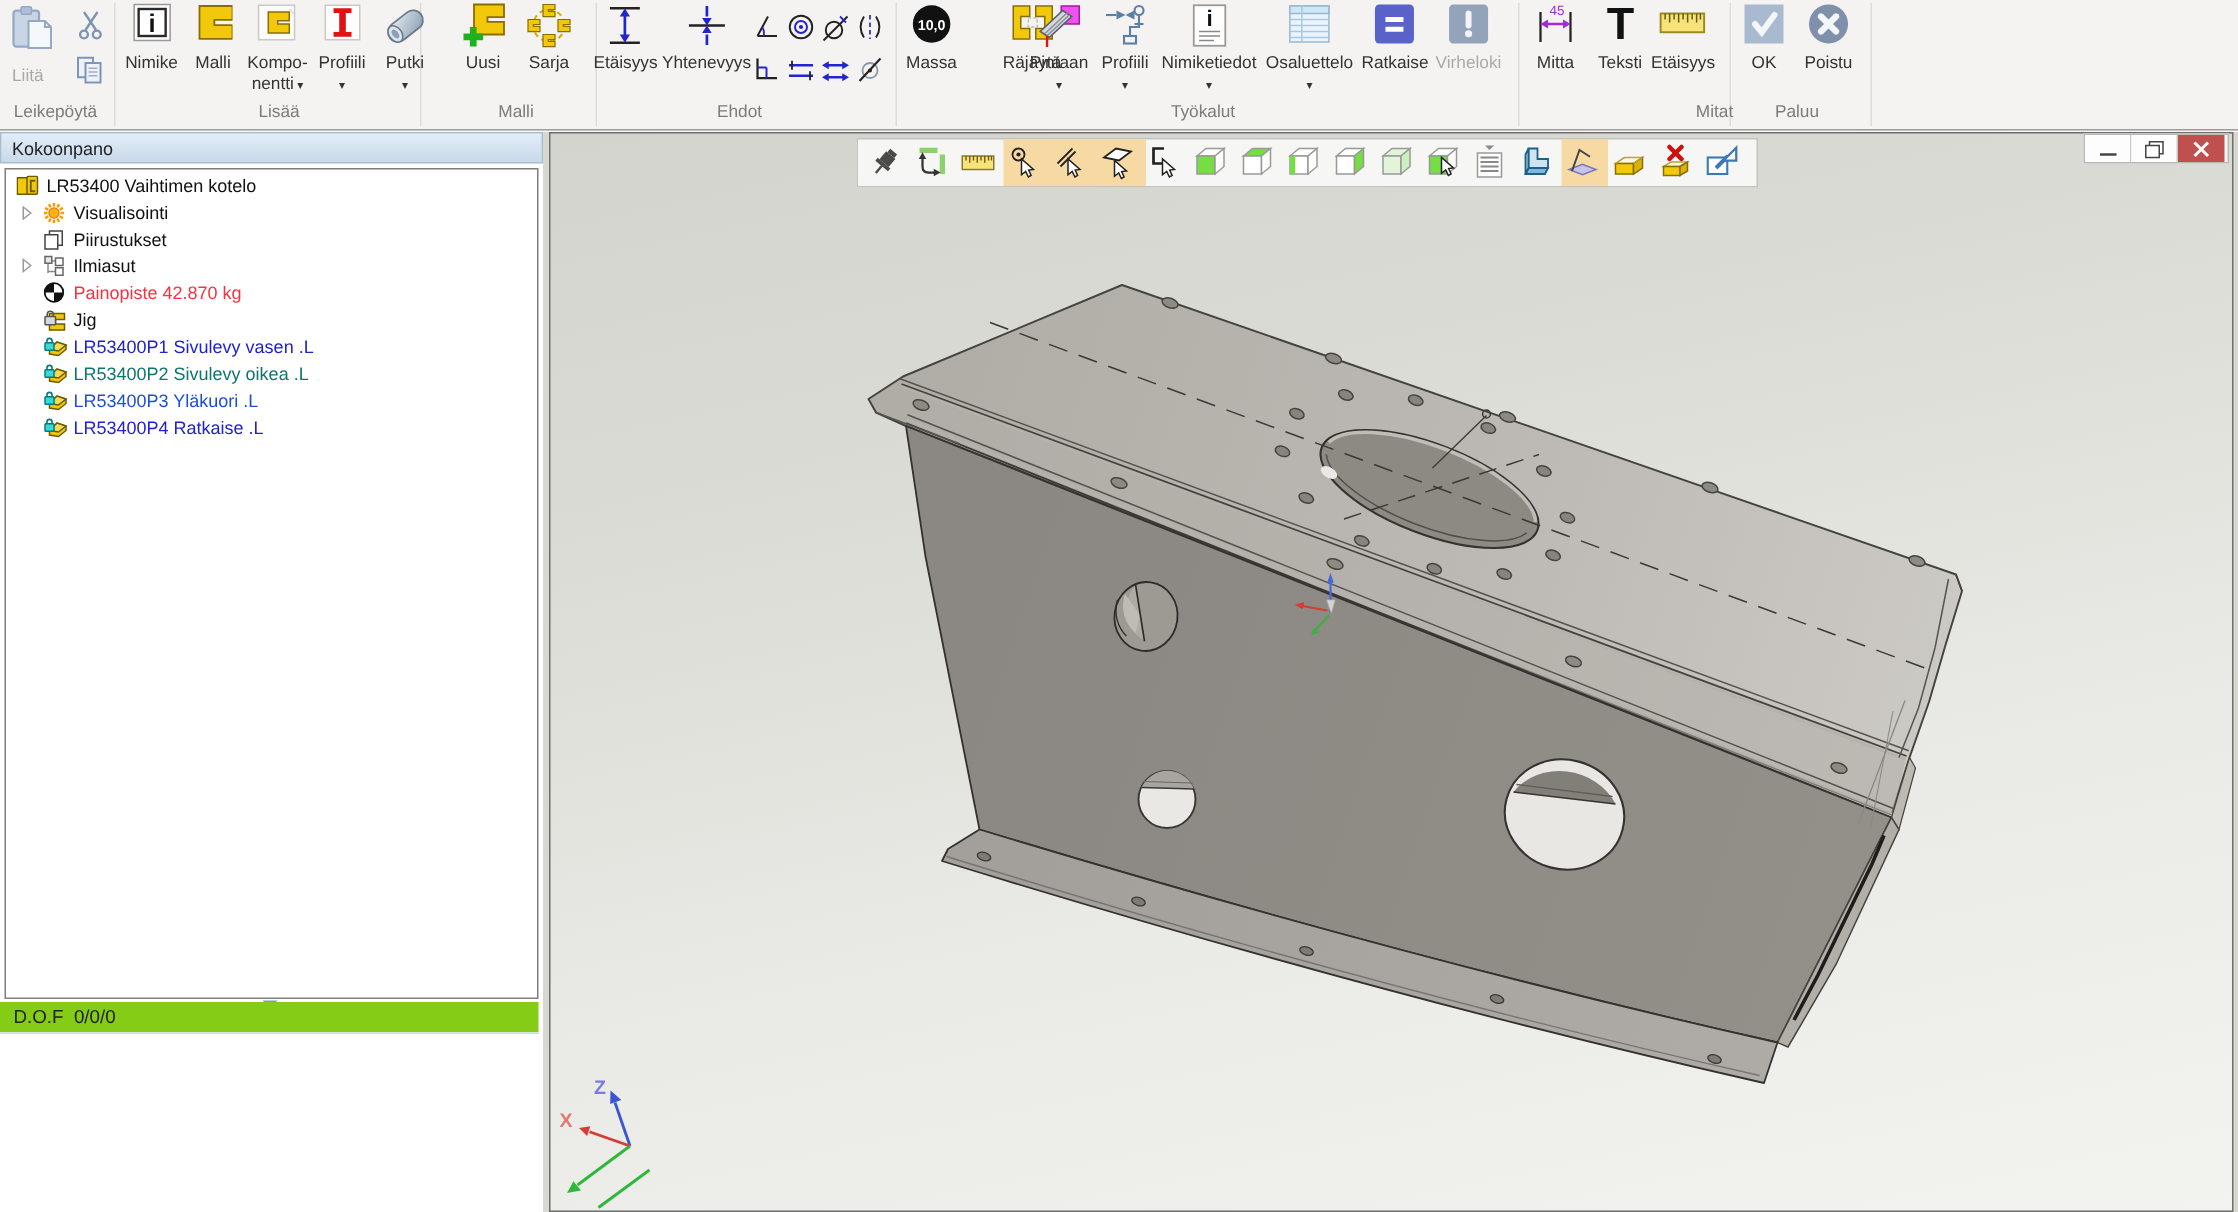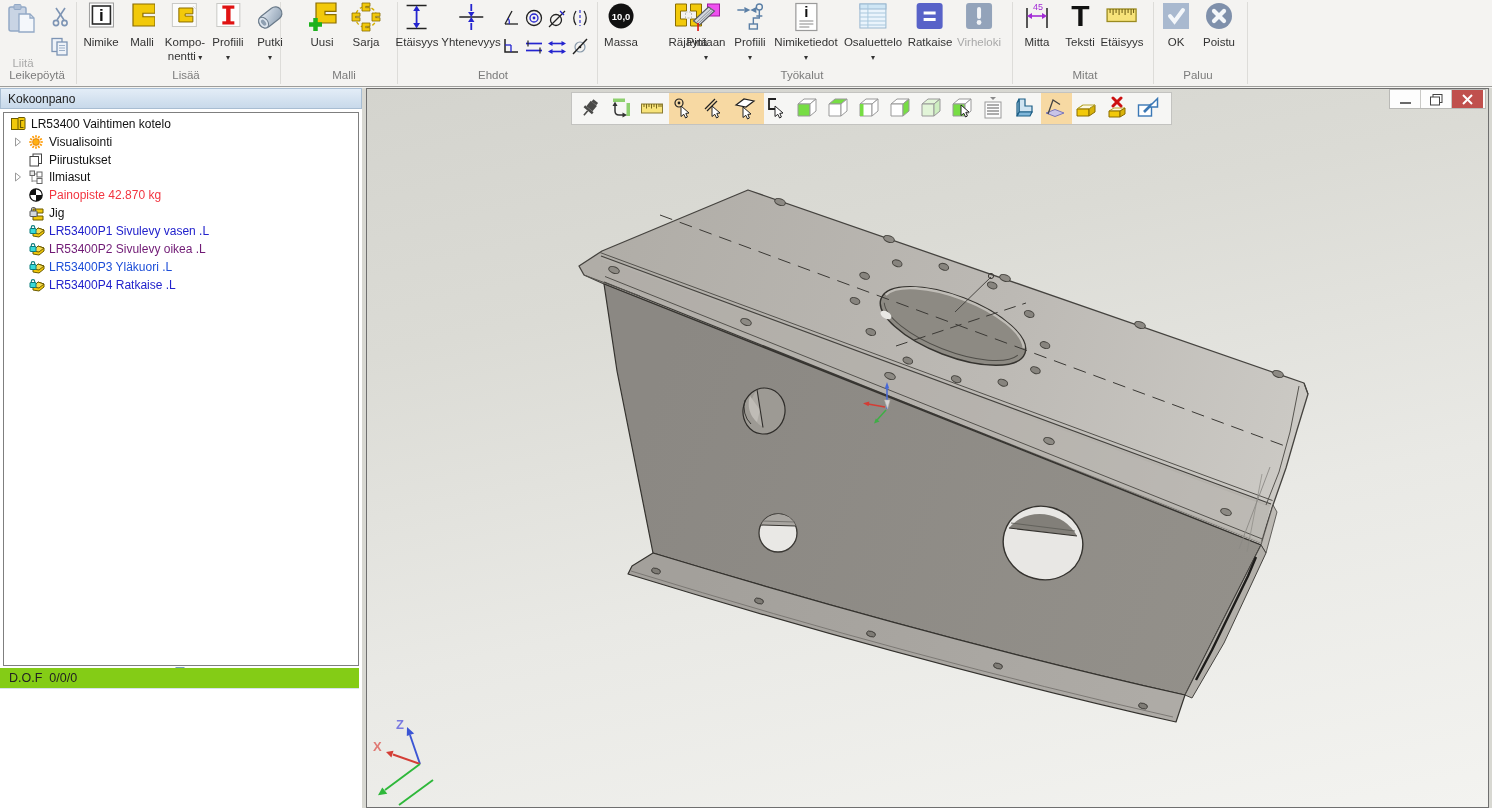--- a/index.html
+++ b/index.html
@@ -38,29 +38,29 @@
     <div class="rsep" style="left:397px"></div>
     <div class="rsep" style="left:597px"></div>
     <div class="rsep" style="left:1012px"></div>
     <div class="rsep" style="left:1153px"></div>
     <div class="rsep" style="left:1247px"></div>
     <div class="rgroup" style="left:37px">Leikepöytä</div>
     <div class="rgroup" style="left:186px">Lisää</div>
     <div class="rgroup" style="left:344px">Malli</div>
     <div class="rgroup" style="left:493px">Ehdot</div>
     <div class="rgroup" style="left:802px">Työkalut</div>
-    <div class="rgroup" style="left:1085px">Mitat</div>
+    <div class="rgroup" style="left:1143px">Mitat</div>
     <div class="rgroup" style="left:1198px">Paluu</div>
     <div style="position:absolute;left:6px;top:2px"><svg width="34" height="36" viewBox="0 0 34 36">
 <rect x="3" y="5" width="17" height="24" rx="2" fill="#c9d4e4" stroke="#93a9c6" stroke-width="1.5"></rect>
 <rect x="8" y="2.5" width="7" height="5" rx="1" fill="#aebfd6" stroke="#93a9c6"></rect>
 <path d="M13,12 h11 l4,4 v14 h-15 z" fill="#f4f7fb" stroke="#93a9c6" stroke-width="1.3"></path>
 <path d="M24,12 v4 h4" fill="none" stroke="#93a9c6" stroke-width="1.3"></path>
       </svg></div>
-    <div class="rlab gray" style="position:absolute;left:8px;top:56px;width:30px;text-align:center">Liitä</div>
+    <div class="rlab gray" style="position:absolute;left:8px;top:44px;width:30px;">Liitä</div>
     <div style="position:absolute;left:50px;top:6px"><svg width="22" height="22" viewBox="0 0 22 22">
 <g stroke="#7d94b4" stroke-width="1.6" fill="none">
 <path d="M6,2 L14,14"></path>
           <path d="M15,2 L7,14"></path>
 <circle cx="6" cy="17" r="2.6"></circle>
           <circle cx="14.5" cy="17" r="2.6"></circle>
         </g>
       </svg></div>
     <div style="position:absolute;left:50px;top:37px"><svg width="22" height="20" viewBox="0 0 22 20">
 <rect x="2" y="1.5" width="10" height="13" fill="#eef2f8" stroke="#7d94b4" stroke-width="1.3"></rect>
@@ -484,21 +484,21 @@
             <rect x="1" y="4.5" width="6" height="5" rx="0.5" fill="#39d9d9" stroke="#0a7a7a"></rect>
             <path d="M2.3,4.5 v-1.2 a1.7,1.7 0 0 1 3.4,0 V4.5" fill="none" stroke="#0a7a7a" stroke-width="1.1"></path>
           </svg></div>
         <div class="titem ttext" style="left:45px;top:111px;color:#2222cc">LR53400P1 Sivulevy vasen .L</div>
         <div class="titem" style="left:25px;top:129px"><svg width="17" height="15" viewBox="0 0 17 15">
             <polygon points="4,9 9,4 15,6 15,9 10,13 4,12" fill="#f2c90a" stroke="#6a5a00"></polygon>
             <polygon points="4,9 9,4 15,6 10,10" fill="#f8dc50" stroke="#6a5a00"></polygon>
             <rect x="1" y="4.5" width="6" height="5" rx="0.5" fill="#39d9d9" stroke="#0a7a7a"></rect>
             <path d="M2.3,4.5 v-1.2 a1.7,1.7 0 0 1 3.4,0 V4.5" fill="none" stroke="#0a7a7a" stroke-width="1.1"></path>
           </svg></div>
-        <div class="titem ttext" style="left:45px;top:129px;color:#701a75">LR53400P2 Sivulevy oikea .L</div>
+        <div class="titem ttext" style="left:45px;top:129px;color:#0f766e">LR53400P2 Sivulevy oikea .L</div>
         <div class="titem" style="left:25px;top:147px"><svg width="17" height="15" viewBox="0 0 17 15">
             <polygon points="4,9 9,4 15,6 15,9 10,13 4,12" fill="#f2c90a" stroke="#6a5a00"></polygon>
             <polygon points="4,9 9,4 15,6 10,10" fill="#f8dc50" stroke="#6a5a00"></polygon>
             <rect x="1" y="4.5" width="6" height="5" rx="0.5" fill="#39d9d9" stroke="#0a7a7a"></rect>
             <path d="M2.3,4.5 v-1.2 a1.7,1.7 0 0 1 3.4,0 V4.5" fill="none" stroke="#0a7a7a" stroke-width="1.1"></path>
           </svg></div>
         <div class="titem ttext" style="left:45px;top:147px;color:#1d4ed8">LR53400P3 Yläkuori .L</div>
         <div class="titem" style="left:25px;top:165px"><svg width="17" height="15" viewBox="0 0 17 15">
             <polygon points="4,9 9,4 15,6 15,9 10,13 4,12" fill="#f2c90a" stroke="#6a5a00"></polygon>
             <polygon points="4,9 9,4 15,6 10,10" fill="#f8dc50" stroke="#6a5a00"></polygon>

